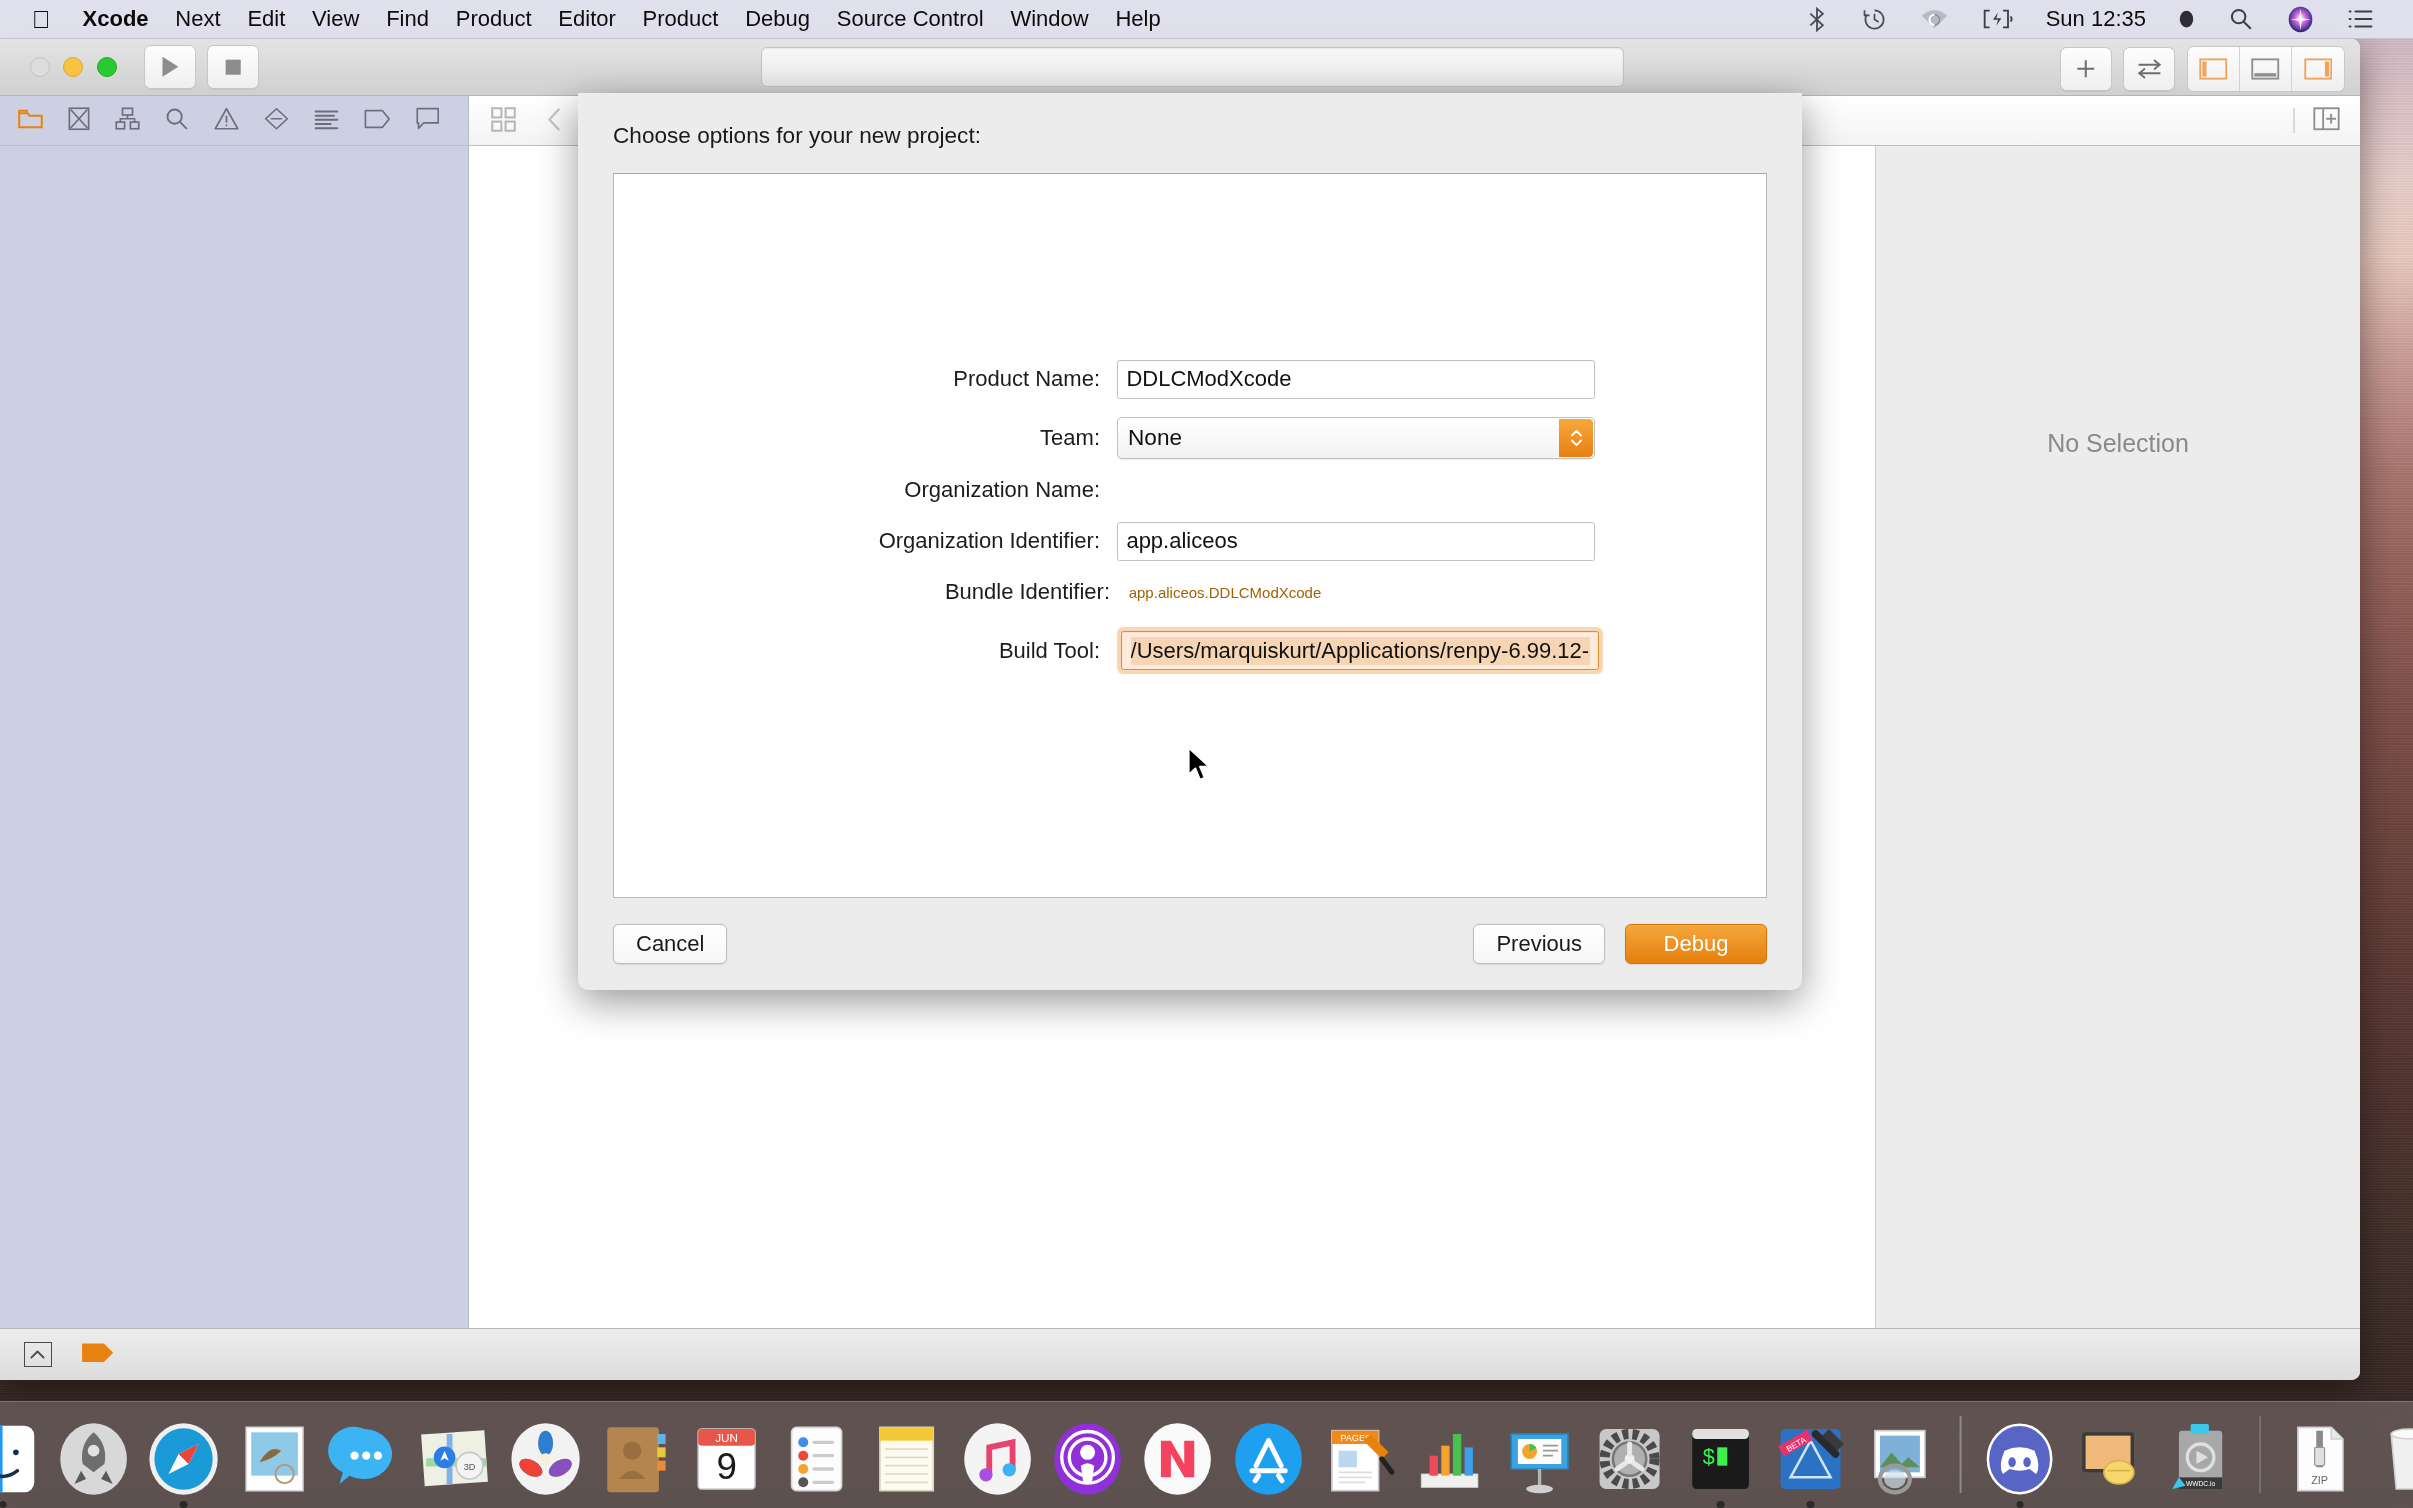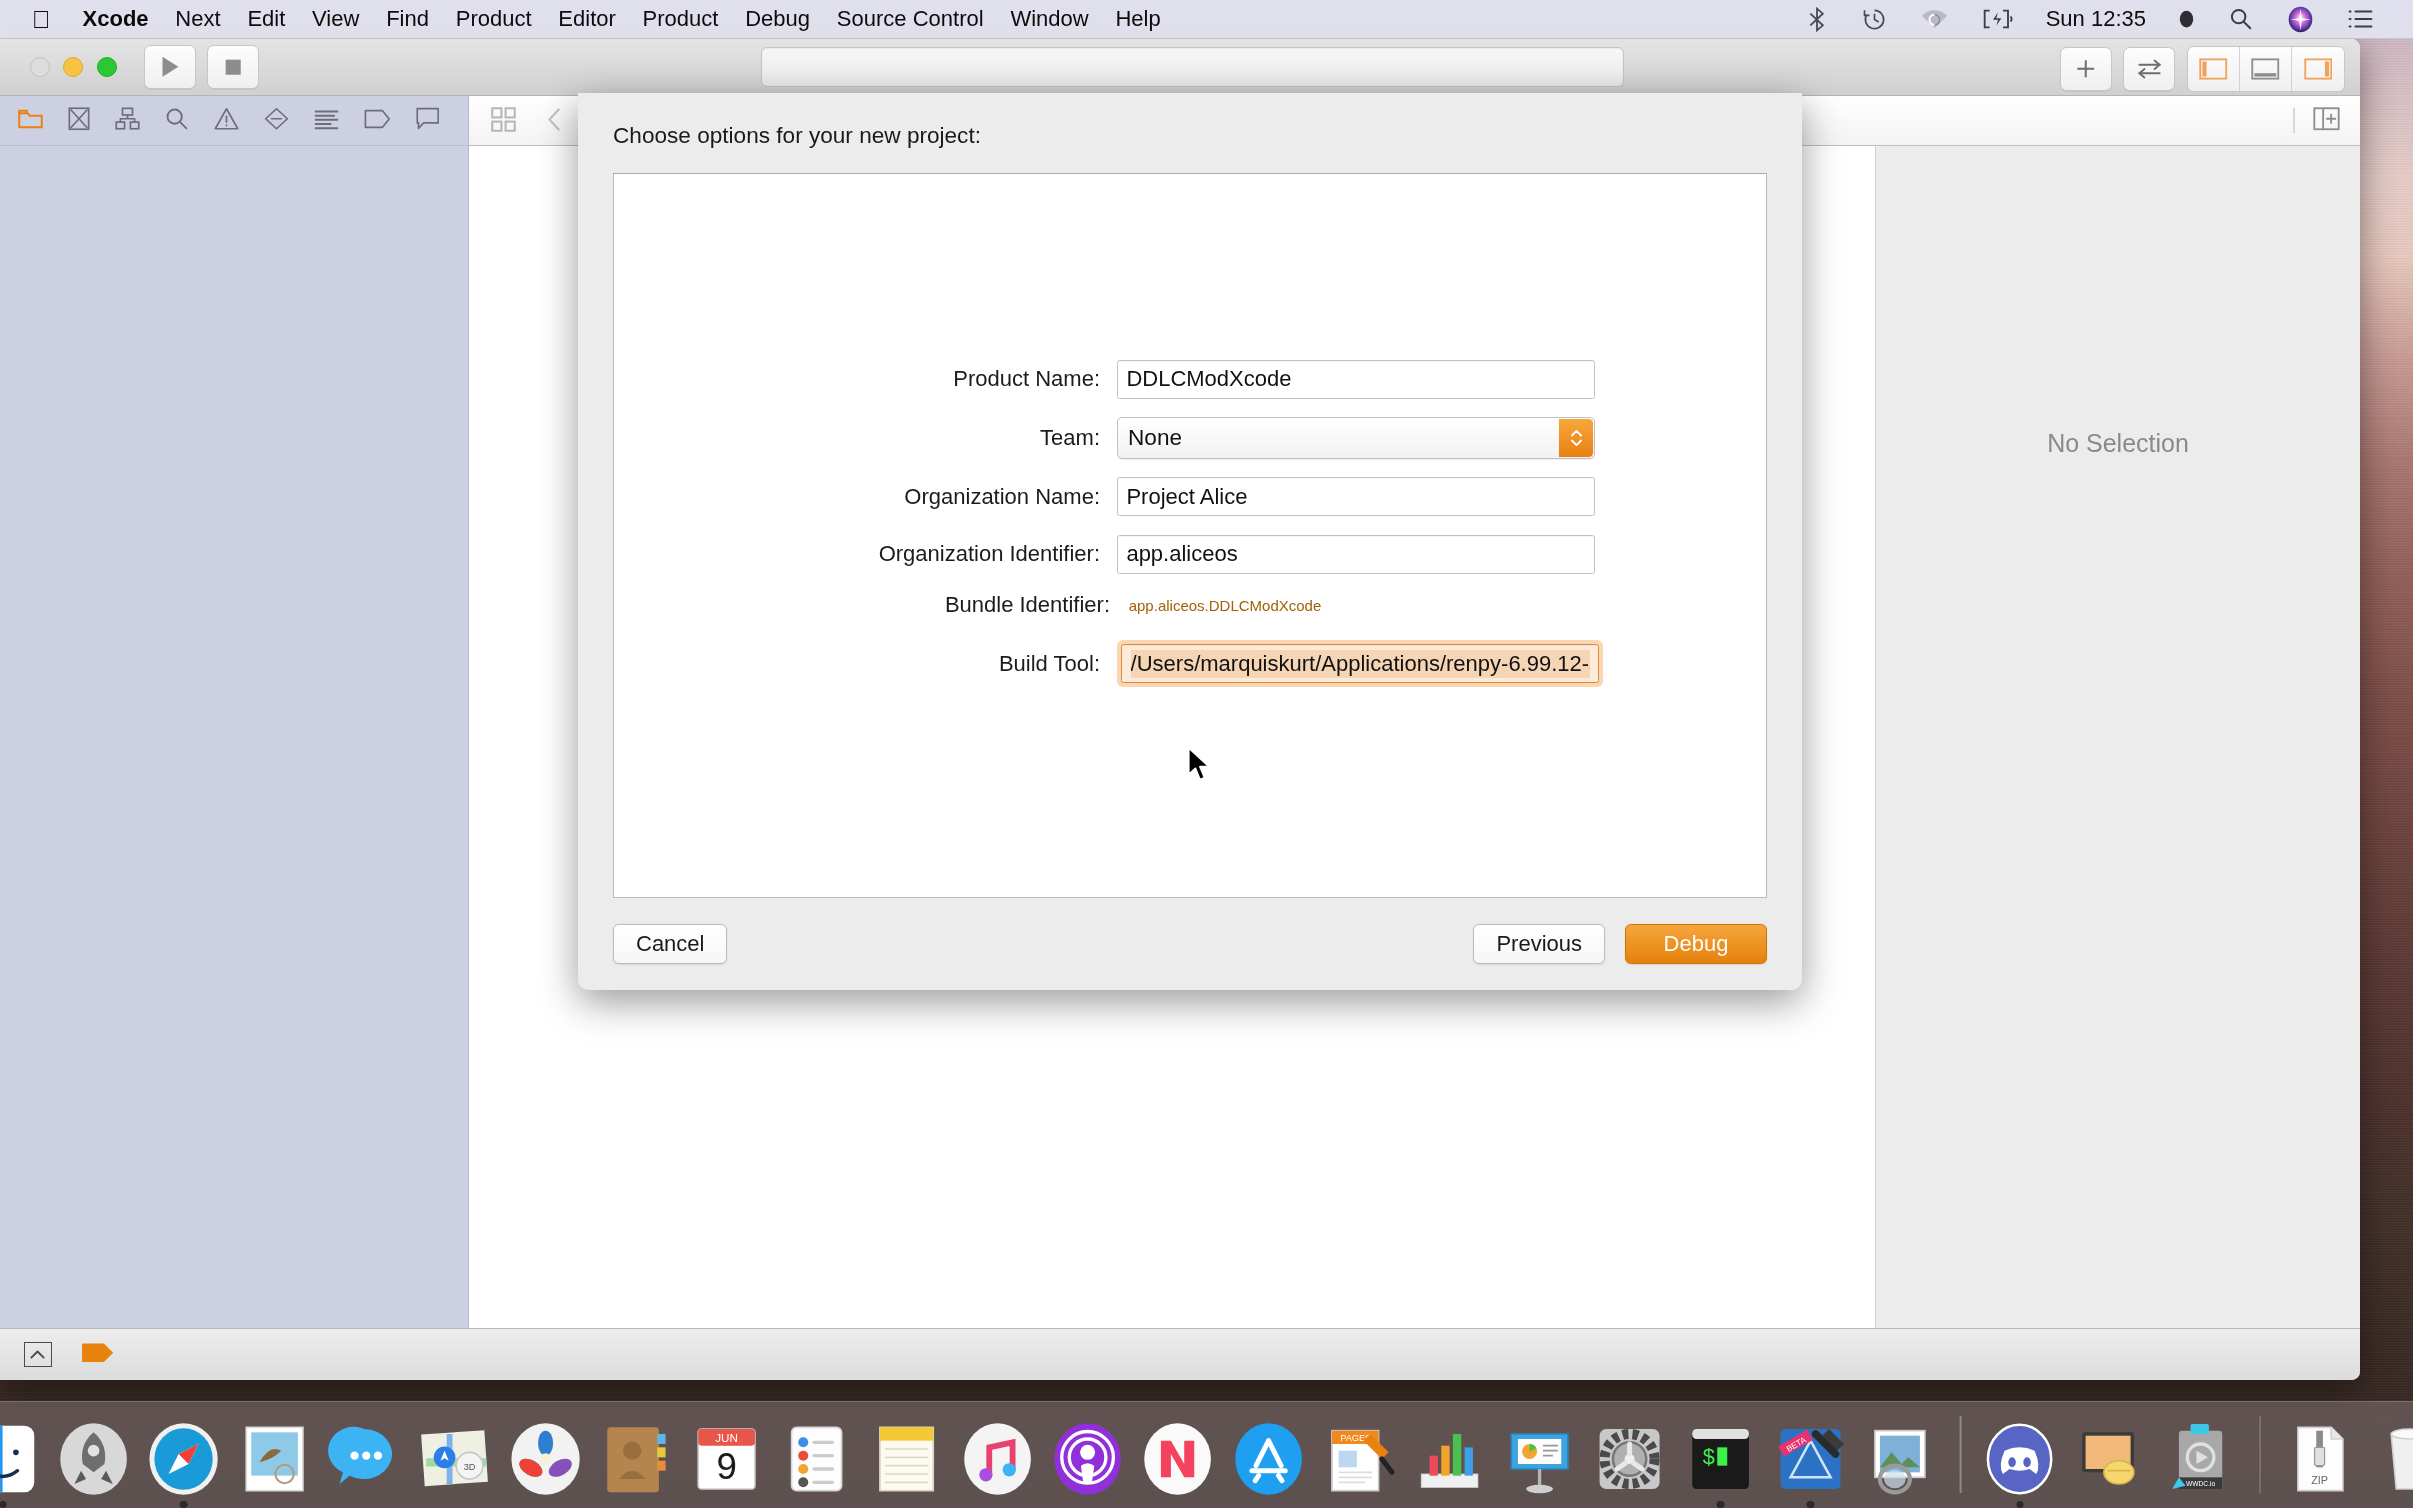--- a/index.html
+++ b/index.html
@@ -569,21 +569,20 @@
               <svg width="15" height="22" viewBox="0 0 18 26" fill="none" stroke="#ffffff" stroke-width="2.2" stroke-linecap="round" stroke-linejoin="round">
                 <path d="M3.5 10 L9 4.5 L14.5 10"></path>
                   <path d="M3.5 16 L9 21.5 L14.5 16"></path>
               </svg>
             </span>
           </div>
         </div>
 
         <div class="frow">
           <div class="flabel">Organization Name:</div>
-          <div class="finput">Project Alice</div>
         </div>
 
         <div class="frow">
           <div class="flabel">Organization Identifier:</div>
           <div class="finput">app.aliceos</div>
         </div>
 
         <div class="frow" style="margin-bottom:22px;padding-left:10px;">
           <div class="flabel">Bundle Identifier:</div>
           <div class="fstatic">app.aliceos.DDLCModXcode</div>

